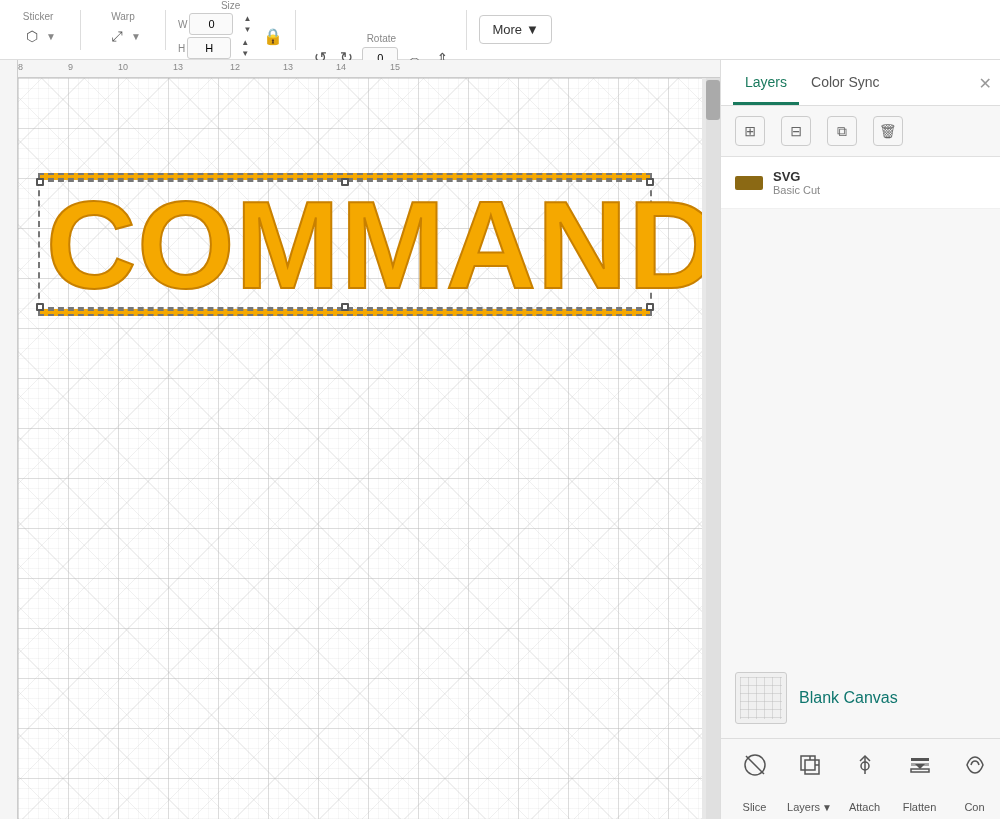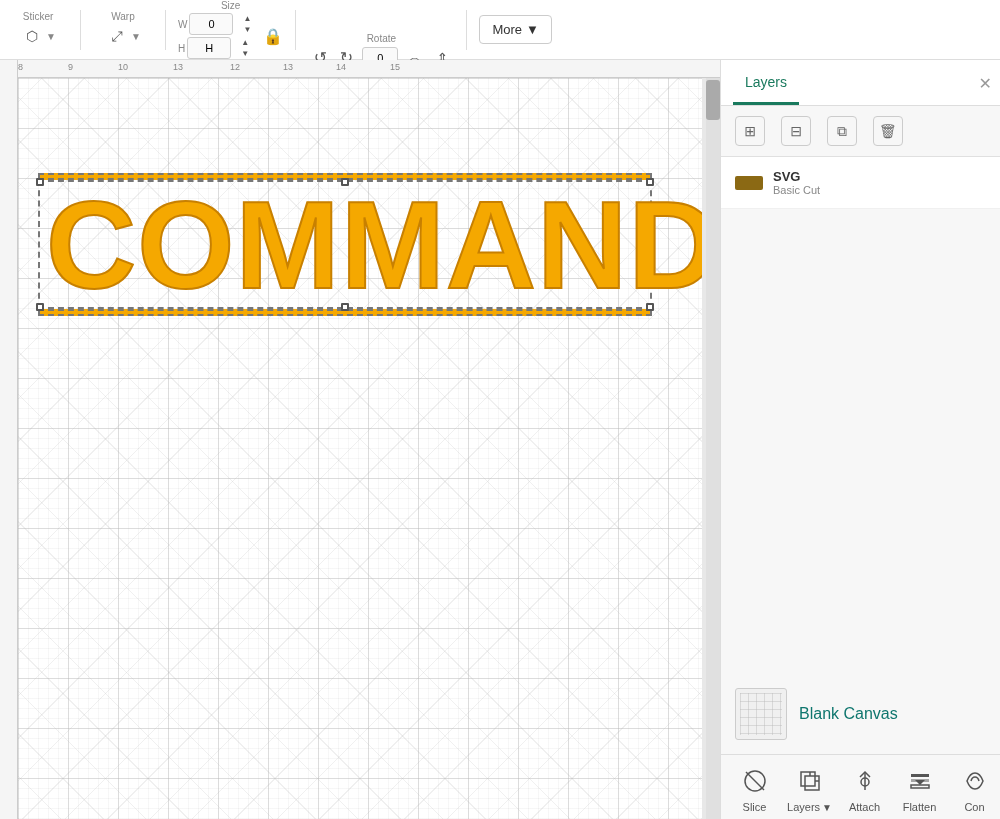--- a/index.html
+++ b/index.html
@@ -258,21 +258,21 @@
     }
     .bottom-panel-tools {
       display: flex;
       justify-content: space-around;
       align-items: center;
     }
     .bottom-tool {
       display: flex;
       flex-direction: column;
       align-items: center;
-      gap: 4px;
+      gap: 20px;
       cursor: pointer;
       min-width: 55px;
     }
     .bottom-tool-icon {
       width: 32px; height: 32px;
       display: flex; align-items: center; justify-content: center;
       font-size: 18px; color: #555;
     }
     .bottom-tool-label {
       font-size: 11px; color: #555;
@@ -420,20 +420,23 @@
       <div class="scroll-thumb"></div>
     </div>
   </div>
 
   <div class="right-panel">
 
     <div class="panel-tabs">
       <div class="panel-tab active">
         <span>Layers</span>
       </div>
+      <div class="panel-tab">
+        <span>Color Sync</span>
+      </div>
       <button class="panel-tab-close">✕</button>
     </div>
 
     <div class="panel-toolbar">
       <button class="panel-tool-btn">
         <span style="font-size:14px">⊞</span>
       </button>
       <button class="panel-tool-btn">
         <span style="font-size:14px">⊟</span>
       </button>

